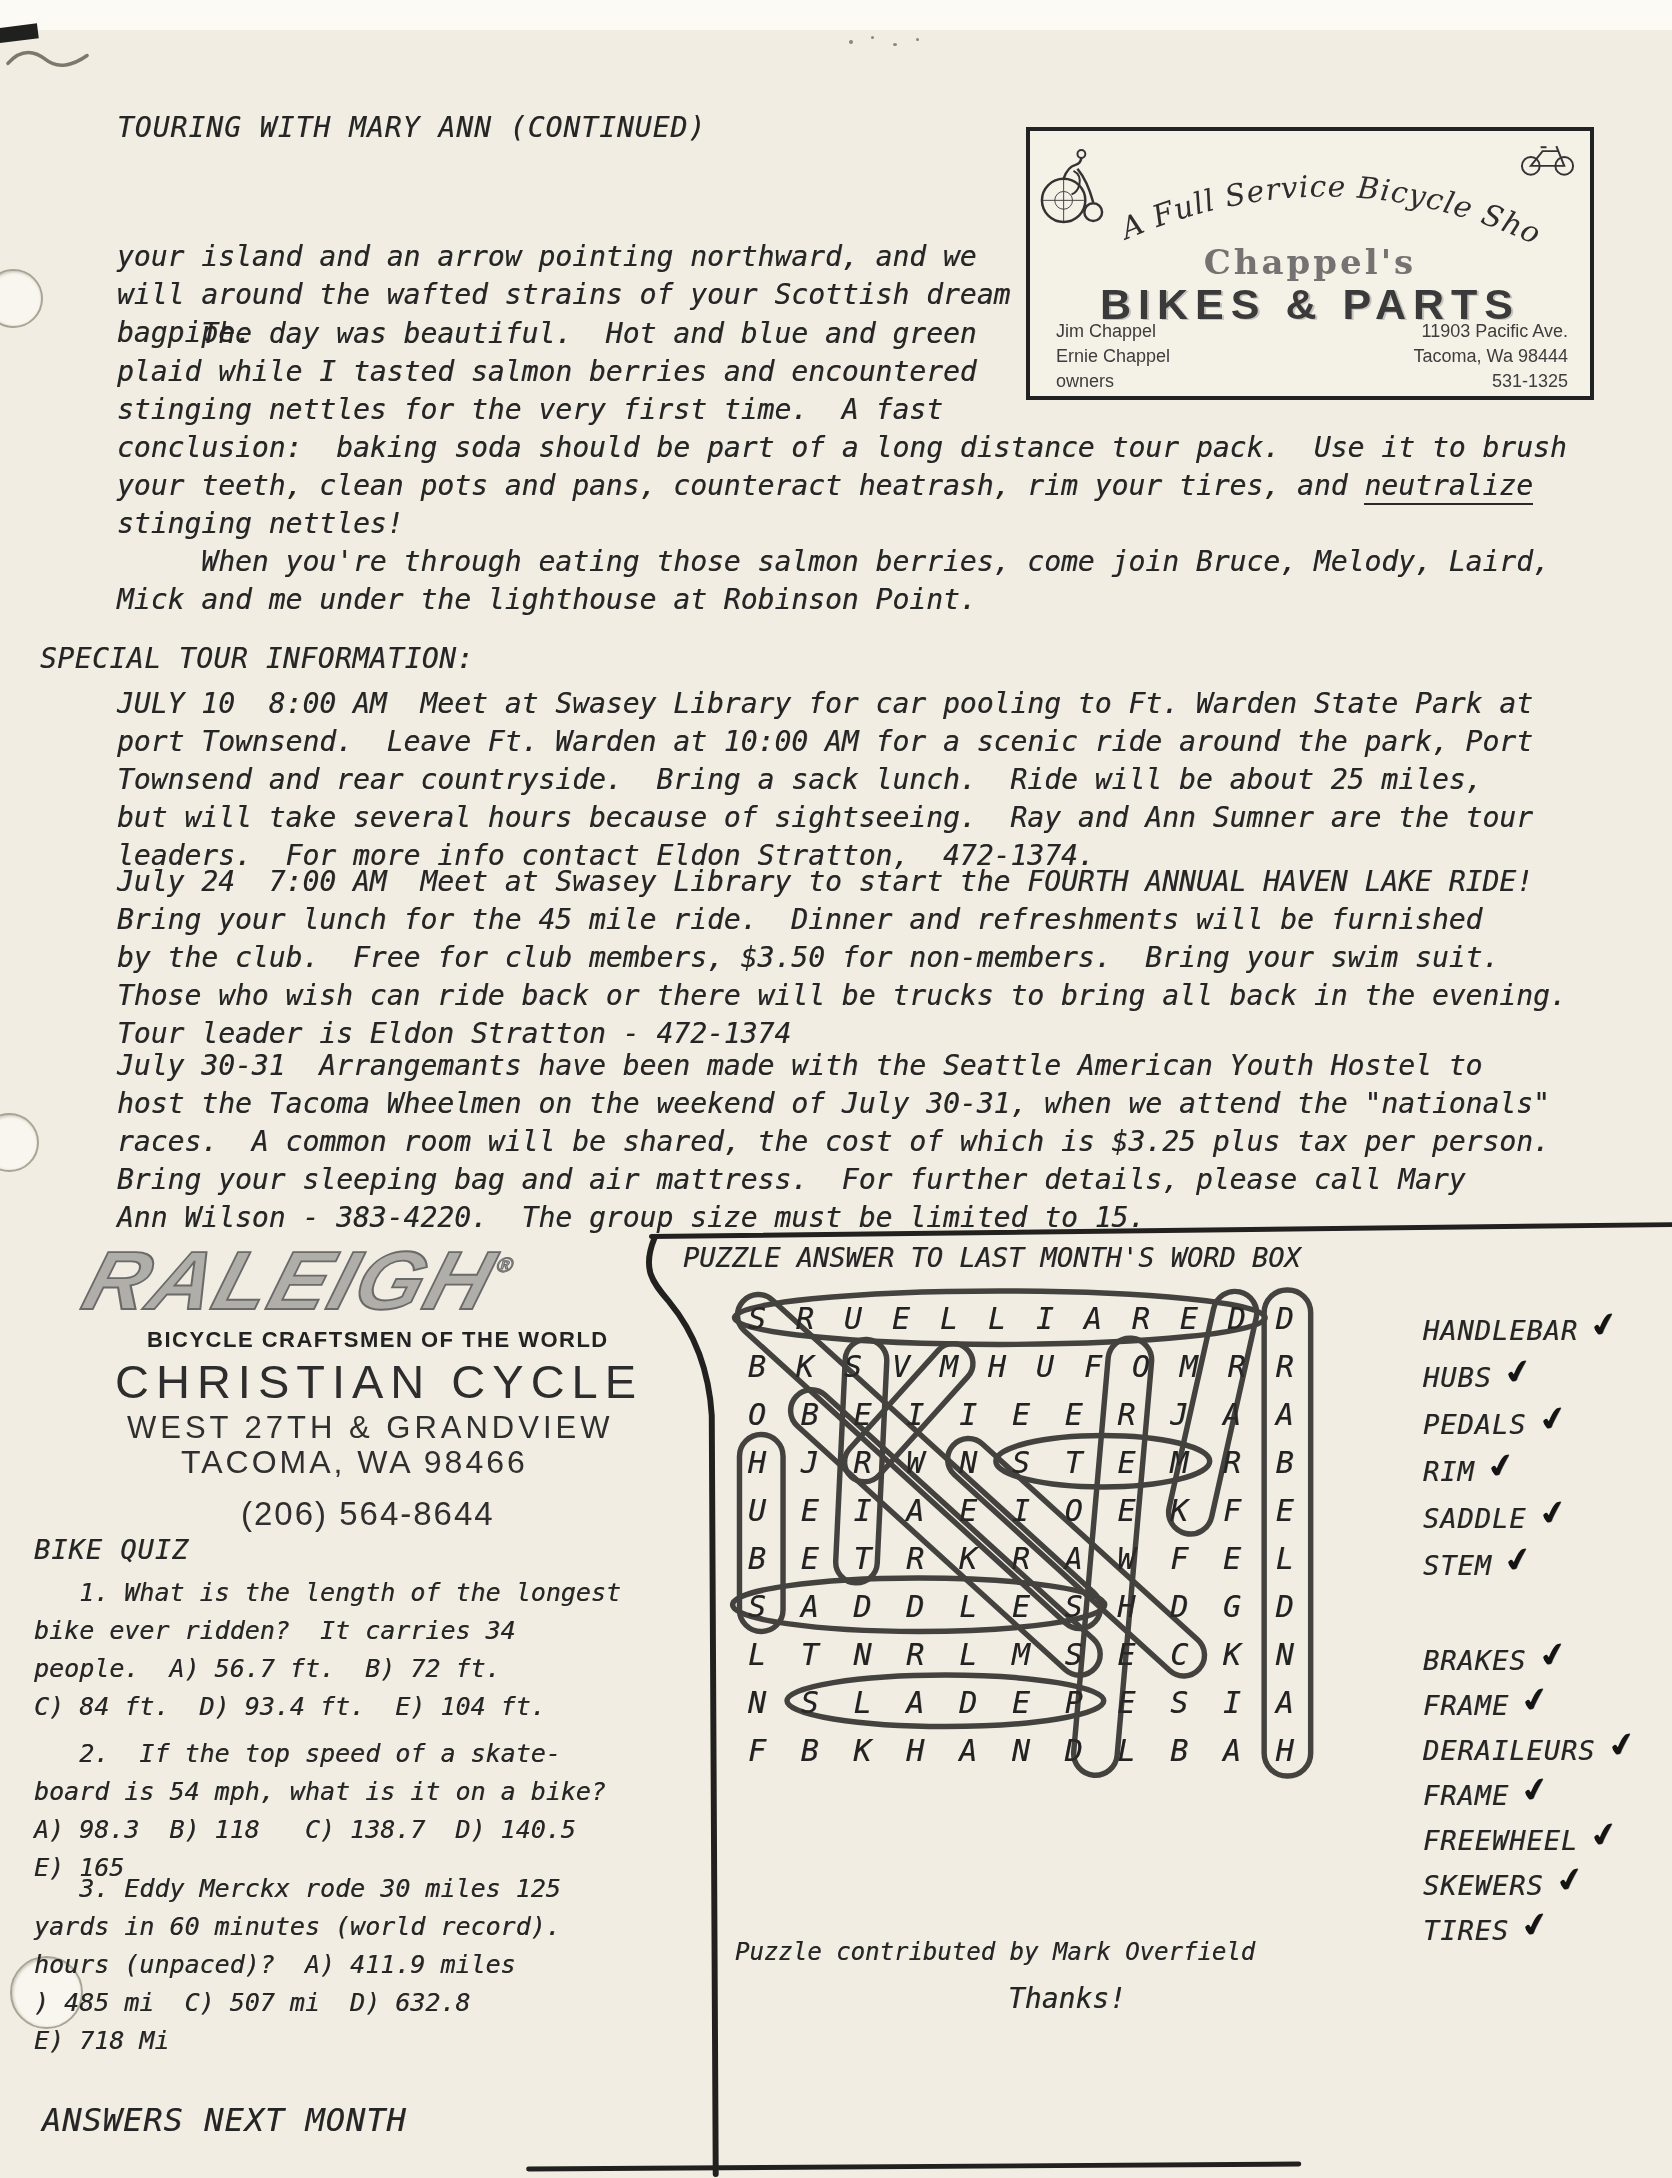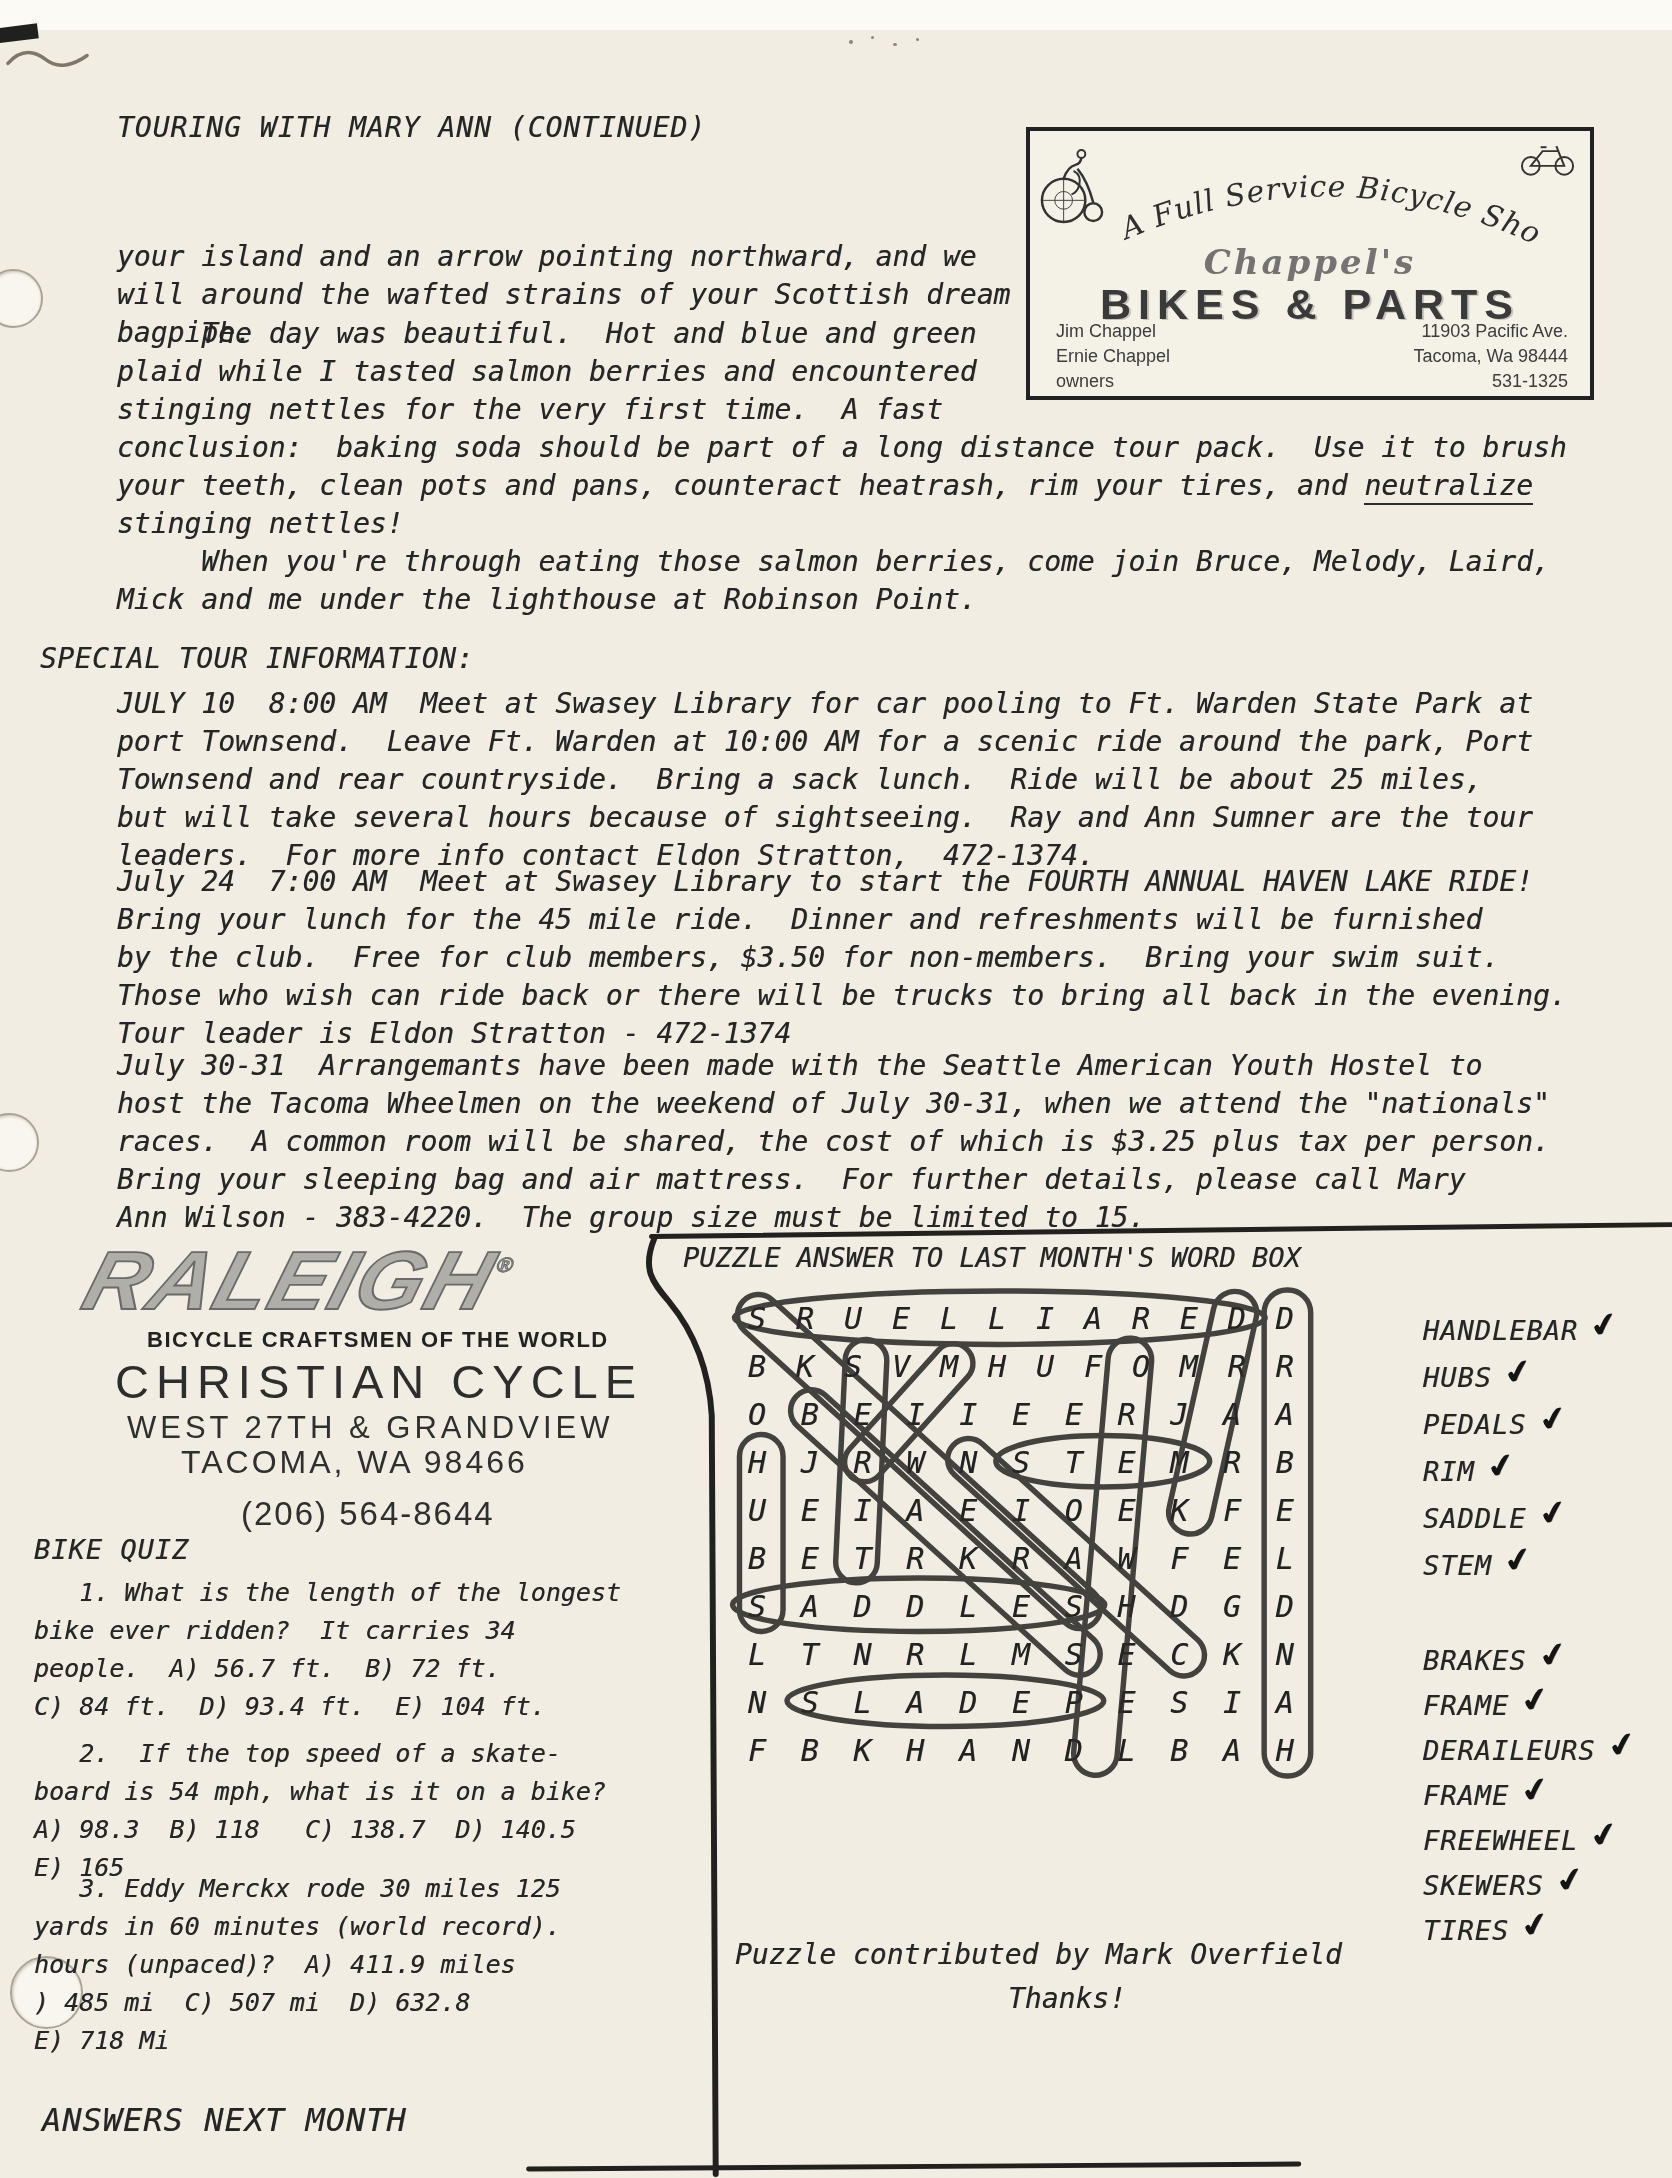--- a/index.html
+++ b/index.html
@@ -14,21 +14,21 @@
   .bodyblock .line{height:38px;line-height:38px;font-size:28px;}
   .evblock .line{height:38px;line-height:38px;font-size:28px;}
   .quizblock .line{height:38px;line-height:38px;font-size:25px;}
   .underline-word{border-bottom:2.5px solid #2a2a2a;padding-bottom:1px;}
   .top-strip{left:0;top:0;width:1672px;height:30px;background:#fbfaf5;}
   .corner-mark{left:-6px;top:26px;width:44px;height:15px;background:#20201e;transform:rotate(-7deg);}
   
   .card{left:1026px;top:127px;width:560px;height:265px;border:4px solid #222;background:#f4f1e7;}
   .card-tagline-svg{left:77px;top:16px;}
   .card-name{left:0;top:111px;width:100%;text-align:center;font-family:"DejaVu Serif",serif;
-             font-weight:bold;font-style:italic;font-size:34px;color:#5e5e5e;letter-spacing:3px;opacity:.85;}
+             font-weight:bold;font-size:34px;color:#5e5e5e;letter-spacing:3px;opacity:.85;}
   .card-title{left:0;top:149px;width:100%;text-align:center;font-weight:bold;font-size:43px;
               letter-spacing:7px;color:#3a3a3a;text-shadow:2px 1px 0 rgba(60,60,60,0.25);}
   .card-col{font-size:18px;color:#3d3d3d;line-height:25px;}
   
   .raleigh-logo{left:87px;top:1230px;width:574px;font-size:87px;font-weight:bold;font-style:italic;
                 letter-spacing:2px;color:rgba(112,112,112,0.5);-webkit-text-stroke:2px #6a6a6a;
                 transform:skewX(-16deg) scaleY(0.95);white-space:nowrap;}
   .raleigh-reg{font-size:22px;vertical-align:38px;-webkit-text-stroke:1px #6a6a6a;letter-spacing:0;}
   .raleigh-tagline{left:147px;top:1327px;font-size:22px;font-weight:bold;color:#222;letter-spacing:1.5px;}
   .store-name{left:115px;top:1354px;font-size:47px;letter-spacing:7px;color:#2d2d2d;}
@@ -329,21 +329,21 @@
   <div class="abs tw wordcol wordcol2" style="left:1423px;top:1636px;">
       <div class="word-row"><span class="word-label">BRAKES</span><span class="check">✔</span></div>
       <div class="word-row"><span class="word-label">FRAME</span><span class="check">✔</span></div>
       <div class="word-row"><span class="word-label">DERAILEURS</span><span class="check">✔</span></div>
       <div class="word-row"><span class="word-label">FRAME</span><span class="check">✔</span></div>
       <div class="word-row"><span class="word-label">FREEWHEEL</span><span class="check">✔</span></div>
       <div class="word-row"><span class="word-label">SKEWERS</span><span class="check">✔</span></div>
       <div class="word-row"><span class="word-label">TIRES</span><span class="check">✔</span></div>
     </div>
 
-  <div class="abs tw" style="left:735px;top:1938px;font-size:28px;">Puzzle contributed by Mark Overfield</div>
+  <div class="abs tw" style="left:735px;top:1938px;font-size:24px;">Puzzle contributed by Mark Overfield</div>
   <div class="abs tw" style="left:1008px;top:1982px;font-size:28px;">Thanks!</div>
 
   <svg class="abs" style="left:0;top:0;" width="1672" height="2178" viewBox="0 0 1689 2200">
     <g fill="none" stroke="#22211f" stroke-linecap="round">
 
       <path d="M 8 64 C 22 48 36 52 46 60 C 58 70 74 66 88 56" stroke="#7e786b" stroke-width="3.5"></path>
 
       <line x1="658" y1="1249" x2="1689" y2="1237" stroke-width="5"></line>
       <path d="M 661 1251 C 648 1283 660 1296 676 1315 C 700 1344 716 1380 719 1430 L 723 2196" stroke-width="6"></path>
       <line x1="534" y1="2191" x2="1312" y2="2186" stroke-width="5"></line>

